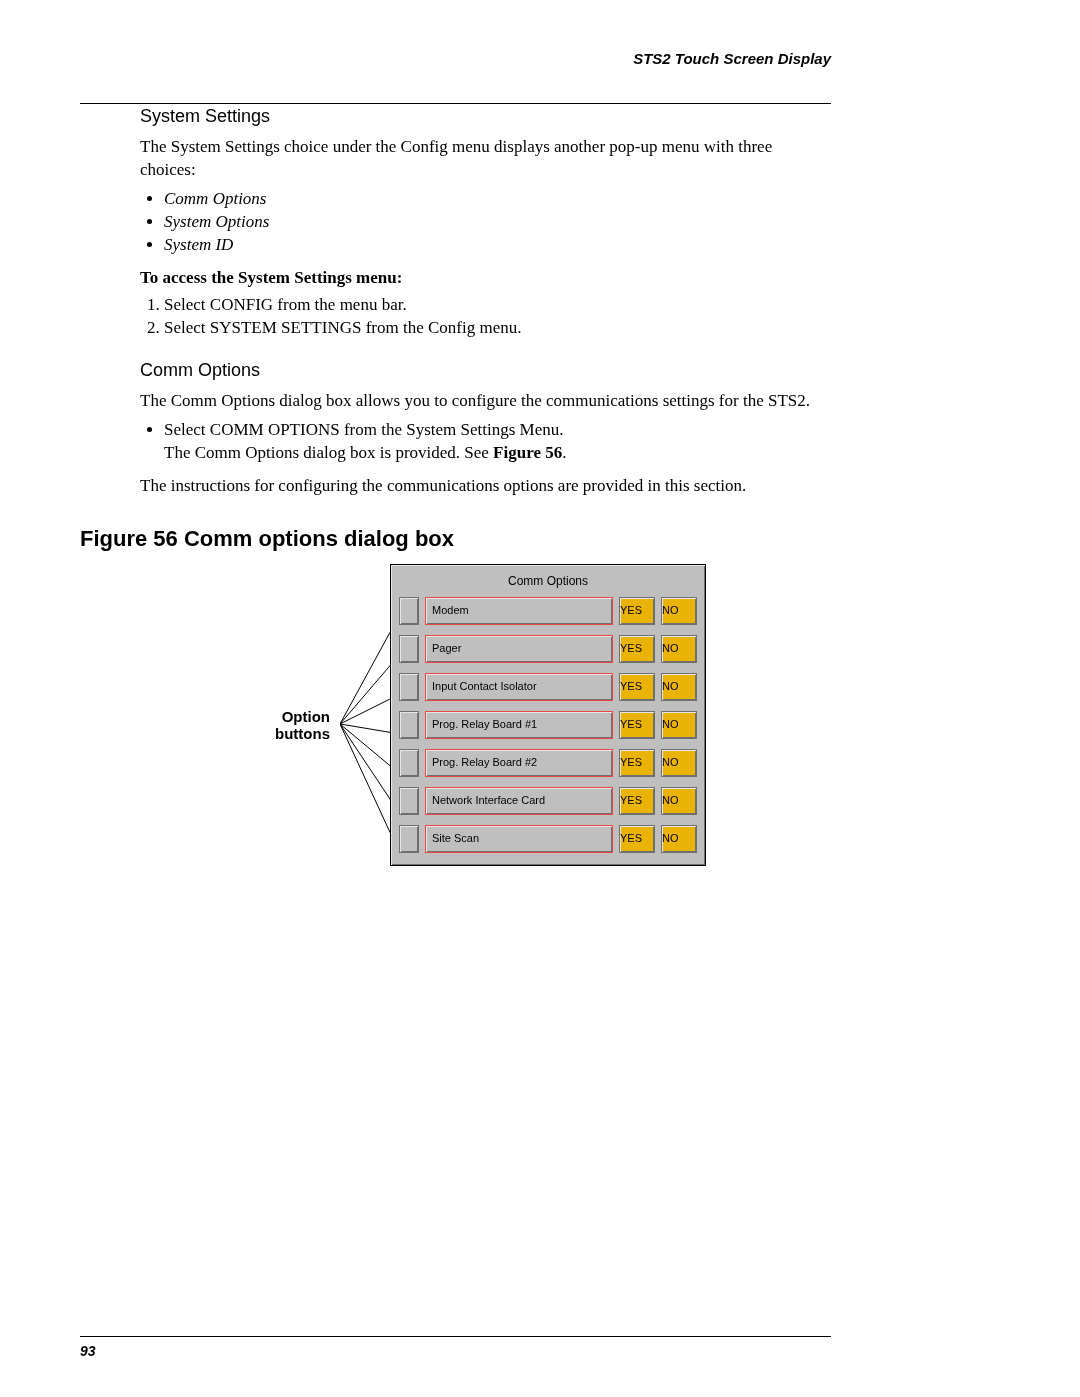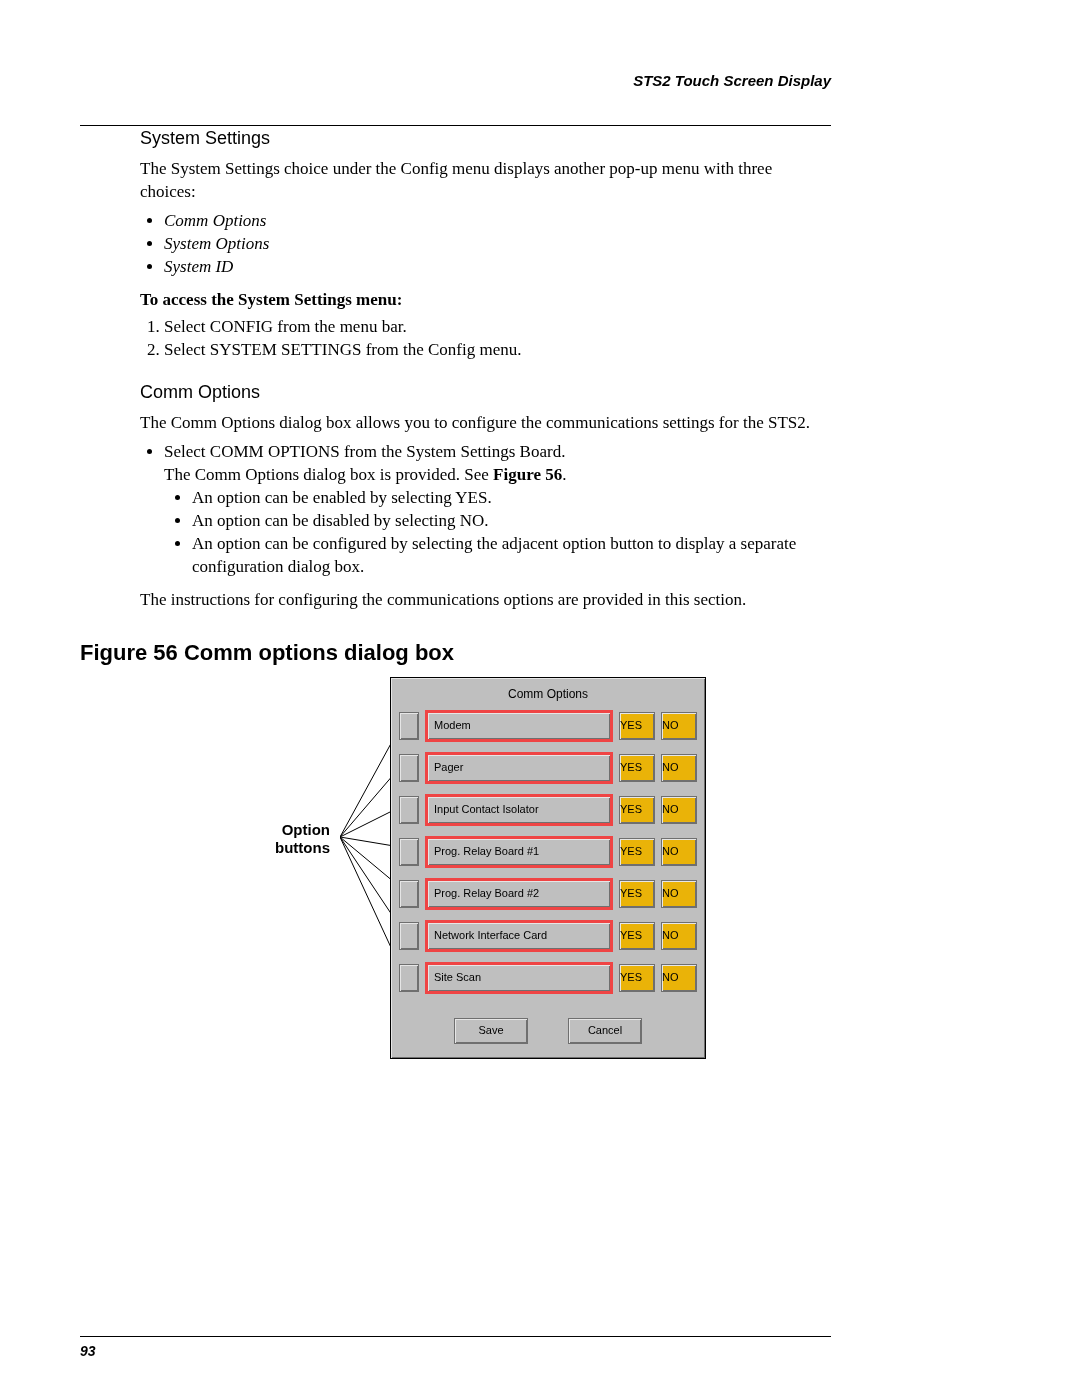--- a/index.html
+++ b/index.html
@@ -7,21 +7,21 @@
     padding: 0;
     background: #fff;
     font-family: Georgia, 'Times New Roman', serif;
     color: #000;
     width: 1080px;
   }
   .page {
     box-sizing: border-box;
     width: 911px;
     min-height: 1397px;
-    padding: 72px 80px 40px 80px;
+    padding: 50px 80px 40px 80px;
     position: relative;
   }
   .running-head {
     text-align: right;
     font-family: Arial, Helvetica, sans-serif;
     font-weight: bold;
     font-style: italic;
     font-size: 15px;
     padding-bottom: 6px;
     margin-bottom: 30px;
@@ -124,21 +124,21 @@
     border: 1px solid #6f6f6f;
     box-shadow: inset 1px 1px 0 #e6e6e6, inset -1px -1px 0 #6f6f6f;
     flex: 0 0 auto;
   }
   .label-box {
     flex: 1 1 auto;
     height: 26px;
     line-height: 25px;
     padding: 0 6px;
     background: #bfbfbf;
-    border: 3px solid #ef4444;
+    border: 1px solid #ef4444;
     box-shadow: inset 1px 1px 0 #e6e6e6, inset -1px -1px 0 #6f6f6f;
     font-size: 11px;
     white-space: nowrap;
     overflow: hidden;
   }
   .yn-btn {
     width: 34px;
     height: 26px;
     line-height: 25px;
     background: #eab308;
@@ -204,27 +204,22 @@
     <ol class="steps">
       <li>Select CONFIG from the menu bar.</li>
       <li>Select SYSTEM SETTINGS from the Config menu.</li>
     </ol>
 
     <h3 class="section">Comm Options</h3>
     <p class="body">The Comm Options dialog box allows you to configure the communications settings for the STS2.</p>
 
     <ul class="nested-main">
       <li>
-        <span>Select COMM OPTIONS from the System Settings Board.</span><br>
+        <span>Select COMM OPTIONS from the System Settings Menu.</span><br>
         <span>The Comm Options dialog box is provided. See </span><span class="fig-ref">Figure 56</span><span>.</span>
-        <ul class="nested2">
-          <li>An option can be enabled by selecting YES.</li>
-          <li>An option can be disabled by selecting NO.</li>
-          <li>An option can be configured by selecting the adjacent option button to display a separate configuration dialog box.</li>
-        </ul>
       </li>
     </ul>
 
     <p class="body">The instructions for configuring the communications options are provided in this section.</p>
 
     <div class="fig-caption" style="margin-left:-60px;">Figure 56  Comm options dialog box</div>
 
     <div class="figure-wrap" style="margin-left:-60px;">
 
       <div class="opt-label">
@@ -290,24 +285,20 @@
 
           <div class="row">
             <div class="opt-btn"></div>
             <div class="label-box">Site Scan</div>
             <div class="yn-btn">YES</div>
             <div class="yn-btn">NO</div>
           </div>
 
         </div>
 
-        <div class="dlg-actions">
-          <div class="act-btn">Save</div>
-          <div class="act-btn">Cancel</div>
-        </div>
       </div>
 
     </div>
   </div>
 
   <div class="footer">
     <hr class="hr-full">
     <div class="pnum">93</div>
   </div>
 

